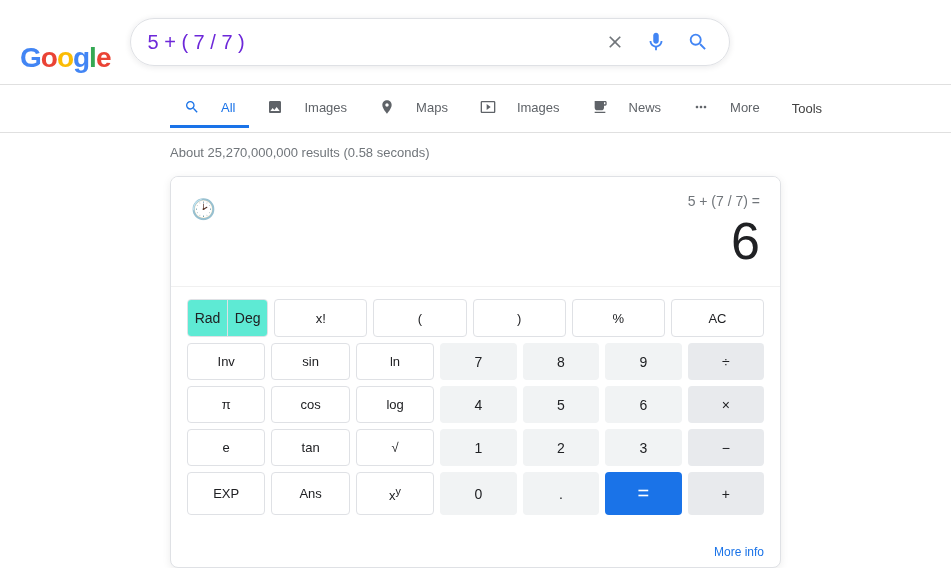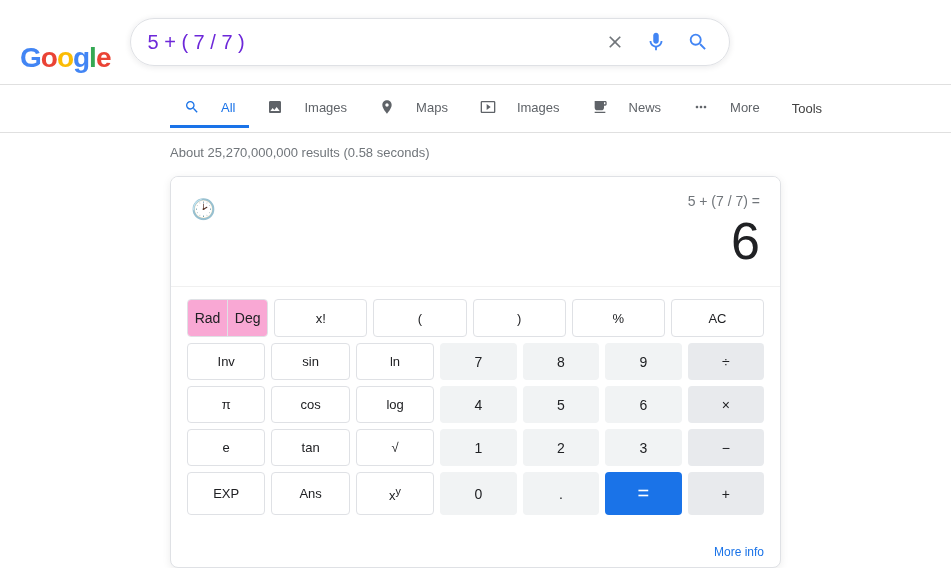--- a/index.html
+++ b/index.html
@@ -59,21 +59,21 @@
     .calc-row { display: flex; gap: 6px; margin-bottom: 6px; }
     .calc-btn {
       flex: 1; padding: 10px 6px; border: none; border-radius: 4px;
       font-size: 14px; cursor: pointer; font-family: Arial, sans-serif;
       background: #f1f3f4; color: #202124; transition: background 0.15s;
     }
     .calc-btn.operator { background: #e8eaed; }
     .calc-btn.equals { background: #1a73e8; color: #fff; font-size: 20px; }
     .calc-btn.func { background: #fff; border: 1px solid #dfe1e5; font-size: 13px; }
     .rad-deg-group { display: flex; flex: 1; gap: 0; border: 1px solid #dfe1e5; border-radius: 4px; overflow: hidden; }
-    .rad-deg-group .calc-btn { border: none; border-radius: 0; background: #f9a8d4; }
+    .rad-deg-group .calc-btn { border: none; border-radius: 0; background: #5eead4; }
     .rad-deg-sep { width: 1px; background: #dfe1e5; }
 
     .more-info { text-align: right; padding: 8px 16px; font-size: 12px; color: #1a73e8; cursor: pointer; }
   </style>
 </head>
 <body>
 
 <div class="header">
   <div class="logo">
     <span>G</span><span>o</span><span>o</span><span>g</span><span>l</span><span>e</span>

